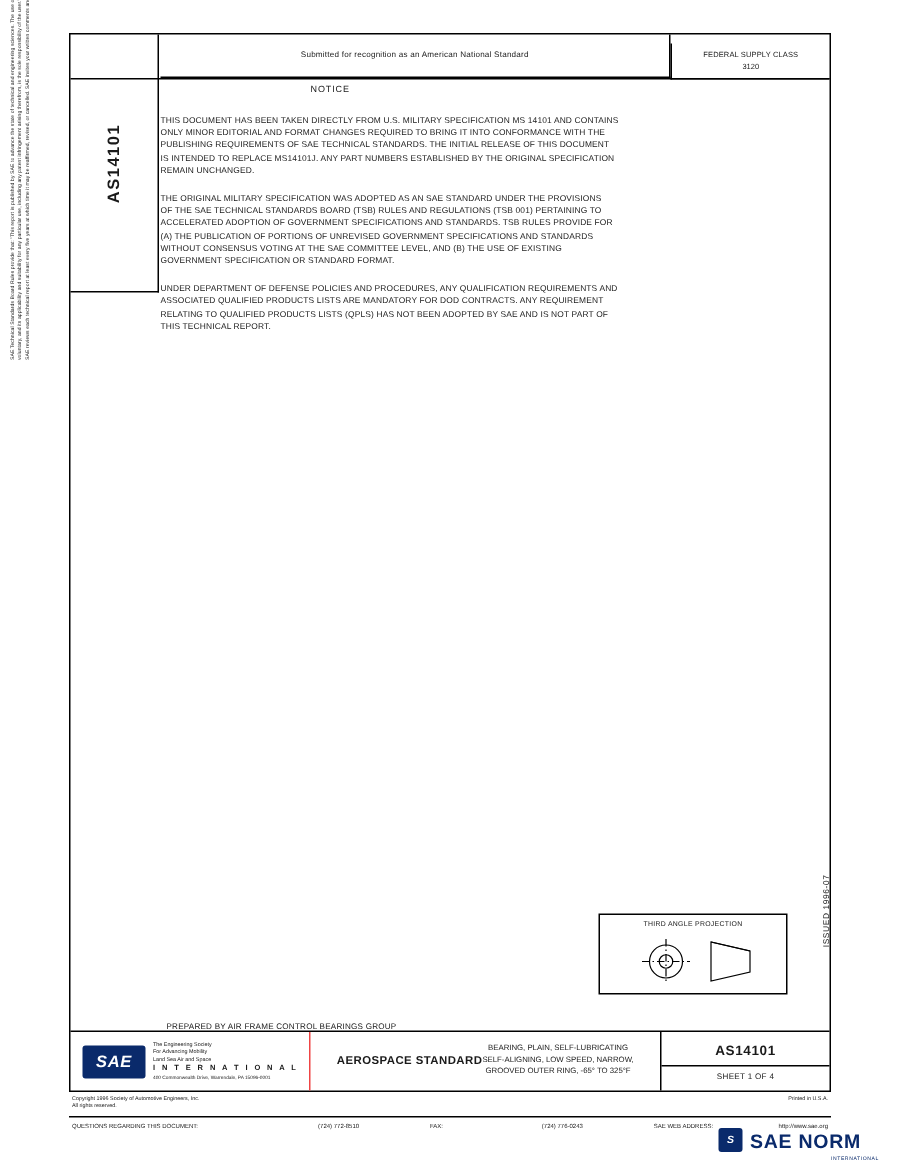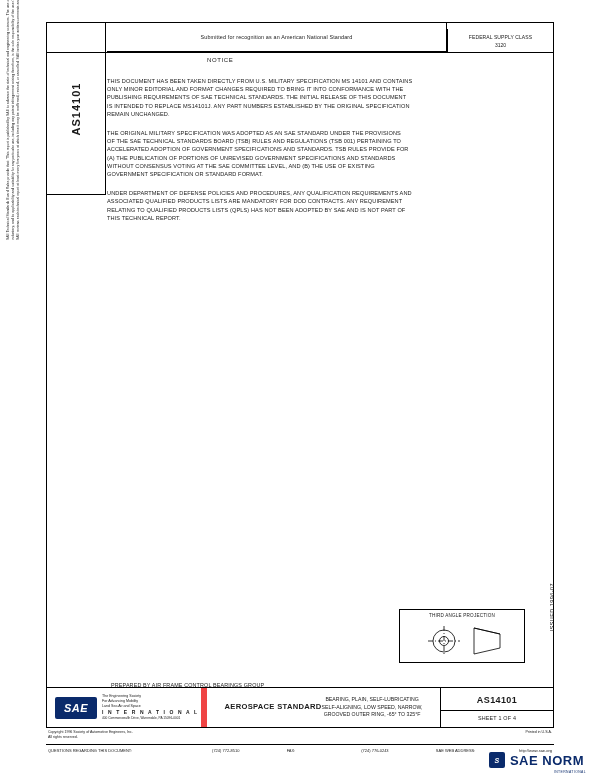--- a/index.html
+++ b/index.html
@@ -186,21 +186,21 @@
     left: 0;
     bottom: 0;
     width: 506px;
     height: 40px;
     border-top: 1px solid #000;
     box-sizing: border-box;
     display: flex;
   }
   .tb-logo {
     width: 160px;
-    border-right: 6px solid #ef4444;
+    border-right: 1px solid #ef4444;
     box-sizing: border-box;
     display: flex;
     align-items: center;
     padding-left: 8px;
   }
   .sae-badge {
     width: 42px;
     height: 22px;
     background: #0a2a6b;
     color: #fff;
@@ -299,21 +299,21 @@
     align-items: baseline;
   }
   .footer-contacts .c1 { width: 208px; }
   .footer-contacts .c2 { width: 84px; }
   .footer-contacts .c3 { width: 96px; }
   .footer-contacts .c4 { flex: 1; }
 
   
   .watermark {
     position: absolute;
-    right: 16px;
+    right: 26px;
     bottom: 8px;
     display: flex;
     align-items: center;
     gap: 5px;
   }
   .wm-badge {
     width: 16px;
     height: 16px;
     background: #0a2a6b;
     border-radius: 2px;

